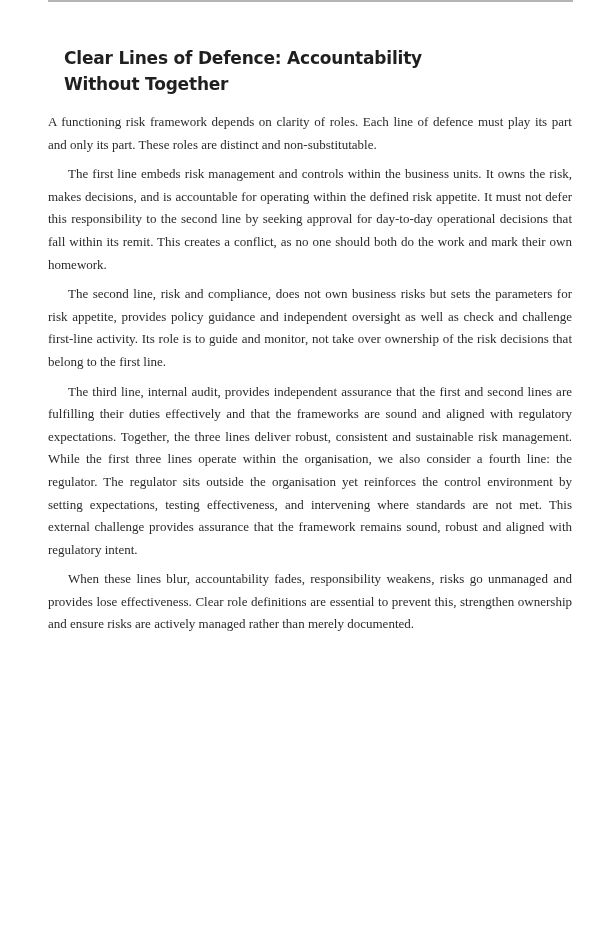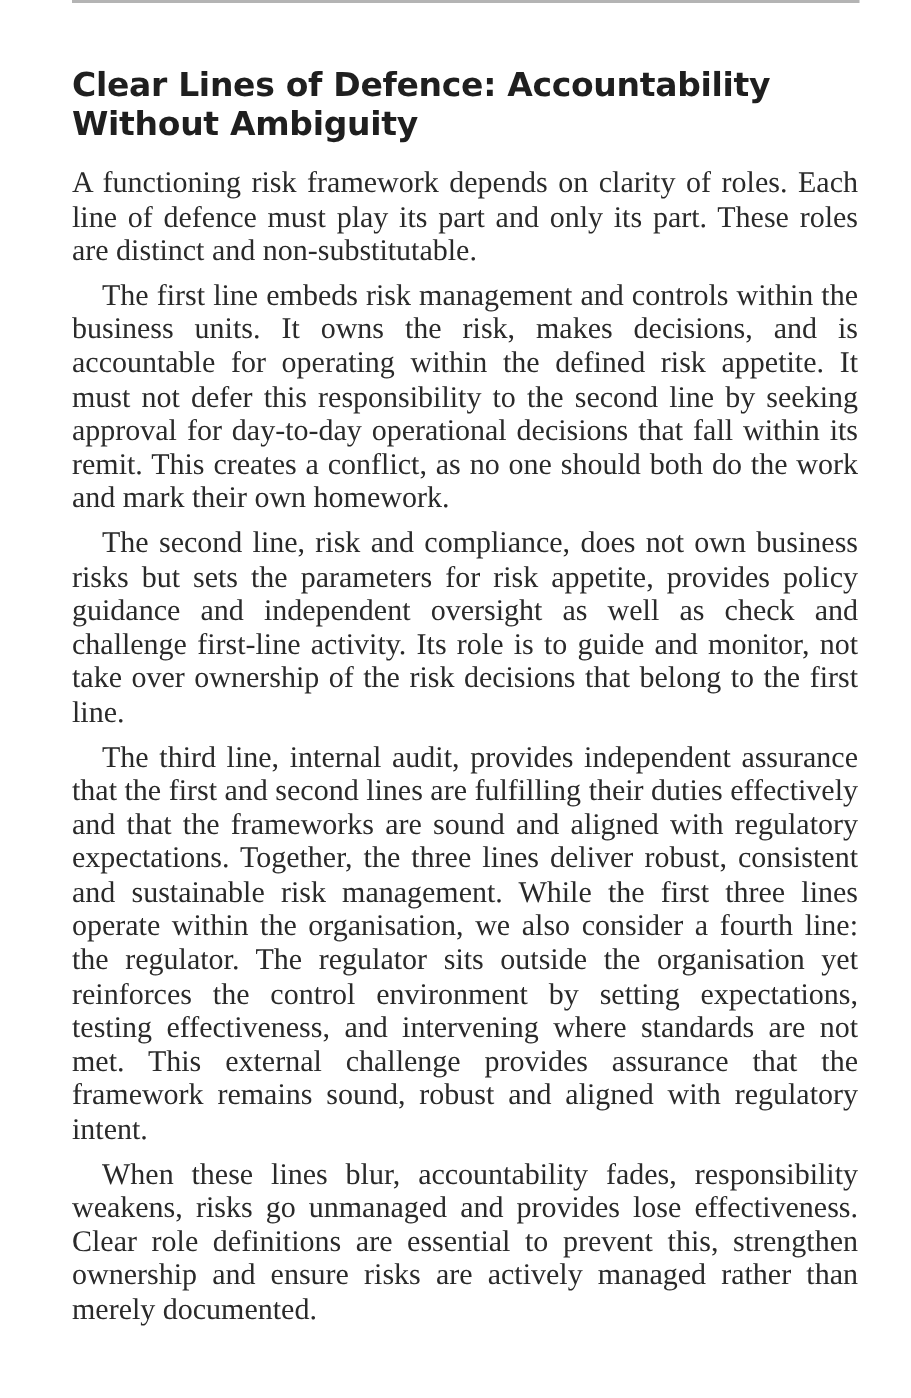--- a/index.html
+++ b/index.html
@@ -23,48 +23,48 @@
     }
     .content {
       position: absolute;
       left: 48px;
       top: 45px;
       width: 524px;
     }
     .heading {
       font-family: "DejaVu Sans", sans-serif;
       font-weight: bold;
-      font-size: 22px;
+      font-size: 17px;
       line-height: 26px;
       color: #1f1f1f;
-      margin: 0 0 14px 0;
+      margin: 0 0 14px 16px;
       letter-spacing: -0.2px;
     }
     .para {
       font-family: "Liberation Serif", serif;
-      font-size: 20px;
+      font-size: 13px;
       line-height: 22.6px;
       color: #2a2a2a;
       text-align: justify;
       hyphens: manual;
       margin: 0 0 7px 0;
     }
     .para.indent {
       text-indent: 20px;
     }
   </style>
 </head>
 <body>
 
 <div class="top-rule"></div>
 
 <div class="content">
   <h2 class="heading">
     <span>Clear Lines of Defence: Accountability</span><br>
-    <span>Without Ambiguity</span>
+    <span>Without Together</span>
   </h2>
 
   <p class="para">A functioning risk framework depends on clarity of roles. Each line of defence must play its part and only its part. These roles are distinct and non-substitutable.</p>
   <p class="para indent">The first line embeds risk management and controls within the business units. It owns the risk, makes decisions, and is accountable for operating within the defined risk appetite. It must not defer this responsibility to the second line by seeking approval for day-to-day operational decisions that fall within its remit. This creates a conflict, as no one should both do the work and mark their own homework.</p>
   <p class="para indent">The second line, risk and compliance, does not own business risks but sets the parameters for risk appetite, provides policy guidance and inde­pendent oversight as well as check and challenge first-line activity. Its role is to guide and monitor, not take over ownership of the risk decisions that belong to the first line.</p>
   <p class="para indent">The third line, internal audit, provides independent assurance that the first and second lines are fulfilling their duties effectively and that the frameworks are sound and aligned with regulatory expectations. Together, the three lines deliver robust, consistent and sustainable risk management. While the first three lines operate within the organisation, we also consider a fourth line: the regulator. The regulator sits outside the organisation yet reinforces the control environment by setting expectations, testing effec­tiveness, and intervening where standards are not met. This external chal­lenge provides assurance that the framework remains sound, robust and aligned with regulatory intent.</p>
   <p class="para indent">When these lines blur, accountability fades, responsibility weakens, risks go unmanaged and provides lose effectiveness. Clear role definitions are essential to prevent this, strengthen ownership and ensure risks are actively managed rather than merely documented.</p>
 </div>
 
 </body></html>

